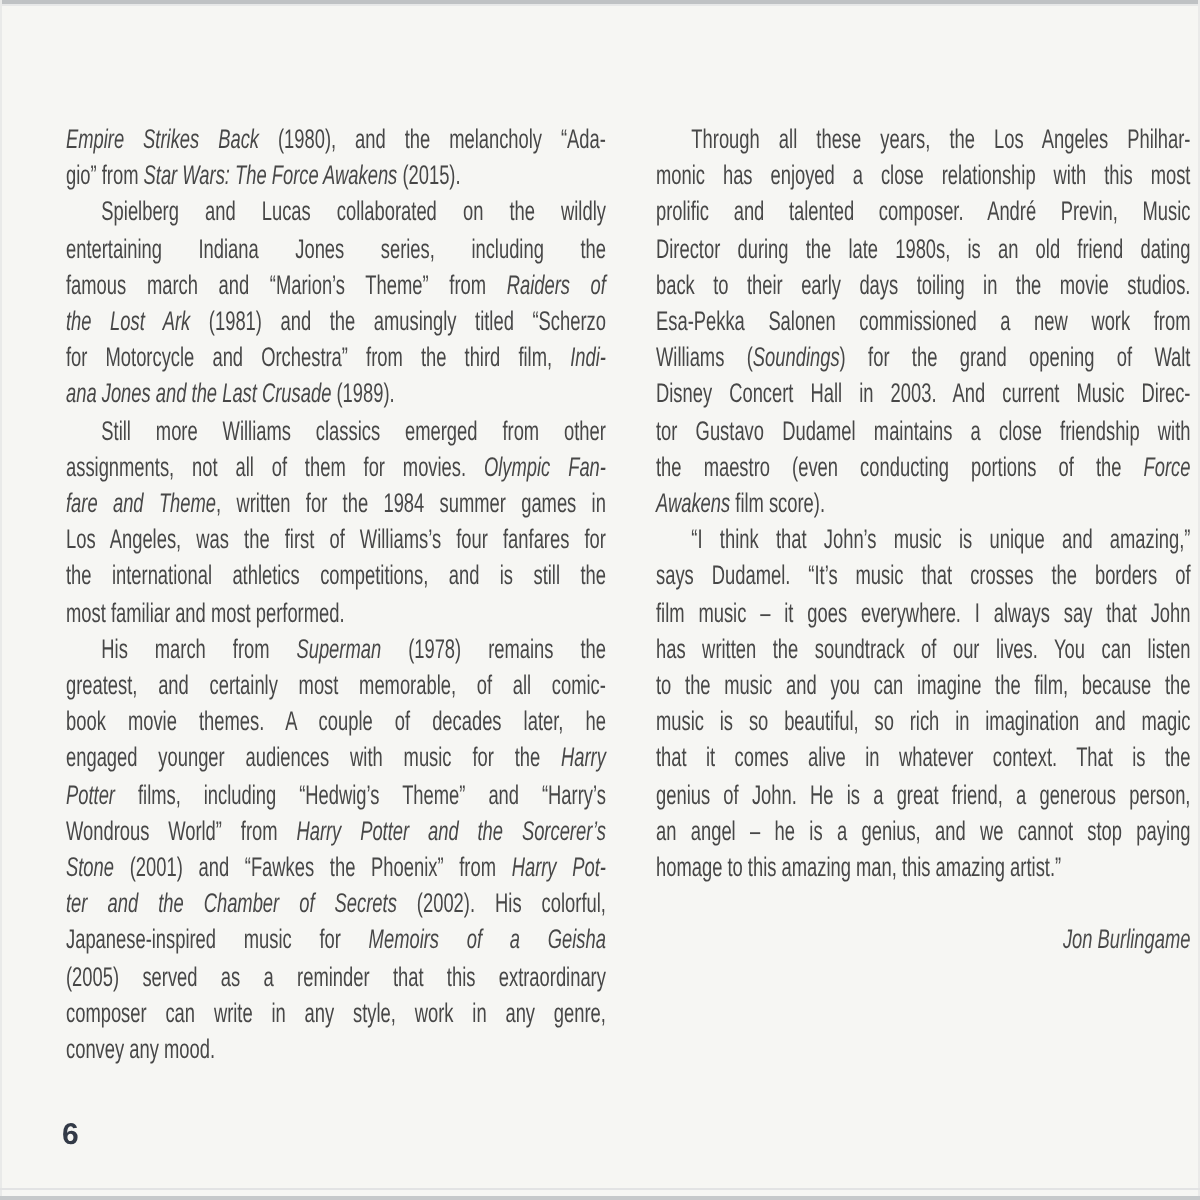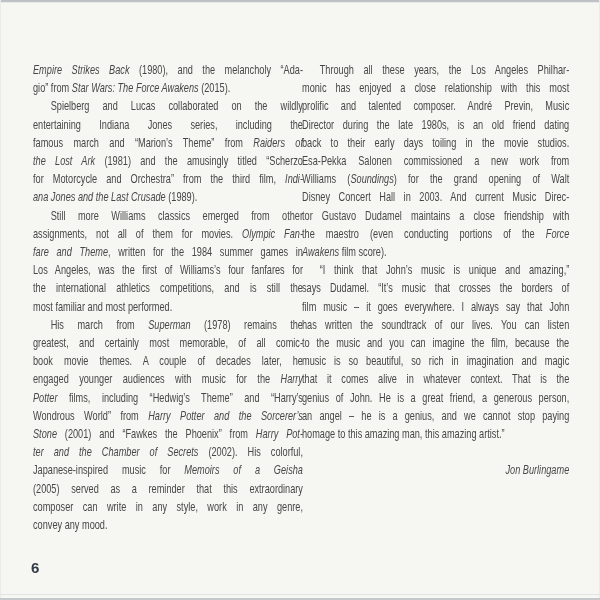--- a/index.html
+++ b/index.html
@@ -12,21 +12,21 @@
   }
   .edge-top    { position: absolute; top: 0; left: 0; right: 0; height: 2px; background: #bfc2c4; }
   .edge-top2   { position: absolute; top: 2px; left: 0; right: 0; height: 1px; background: #e7e8e8; }
   .edge-bottom { position: absolute; bottom: 0; left: 0; right: 0; height: 2px; background: #c6c9cb; }
   .edge-bottom2{ position: absolute; bottom: 5px; left: 0; right: 0; height: 1px; background: #e2e3e4; }
   .edge-left   { position: absolute; top: 0; bottom: 0; left: 0; width: 1px; background: #e9eae9; }
   .edge-right  { position: absolute; top: 0; bottom: 0; right: 0; width: 1px; background: #eaeae9; }
 
   .col { position: absolute; top: 37px; margin-top: 24px; }
   .col-left  { left: 33px;  width: 270px; }
-  .col-right { left: 302px; width: 267px; }
+  .col-right { left: 328px; width: 267px; }
   .col-inner {
     transform: scaleX(0.68);
     transform-origin: 0 0;
     font-size: 13.5px;
     line-height: 18.2px;
     color: #474747;
   }
   .col-left  .col-inner { width: 397px; }
   .col-right .col-inner { width: 393px; }
 

